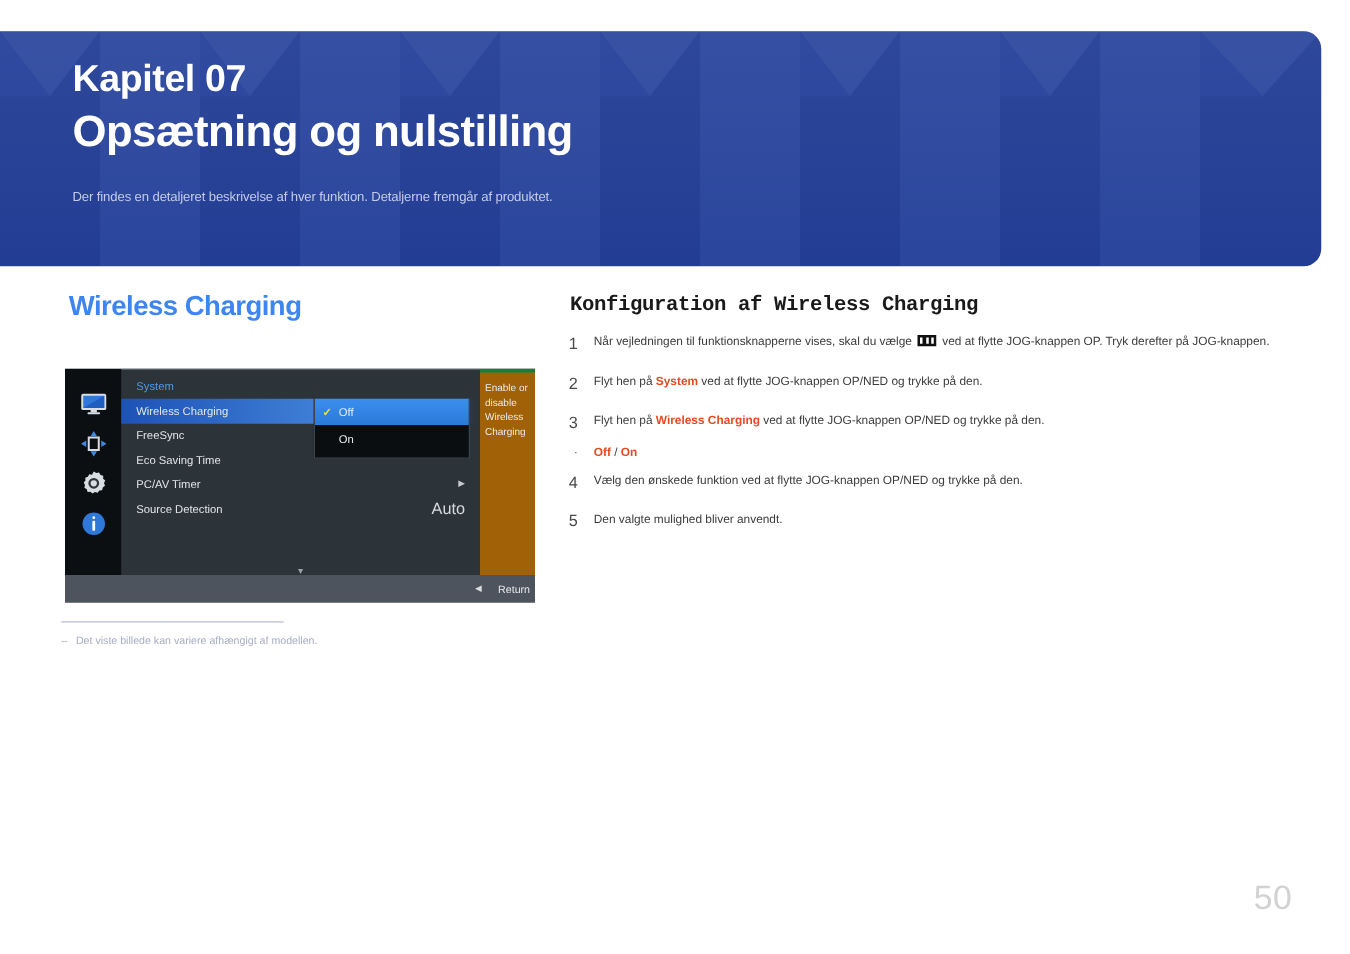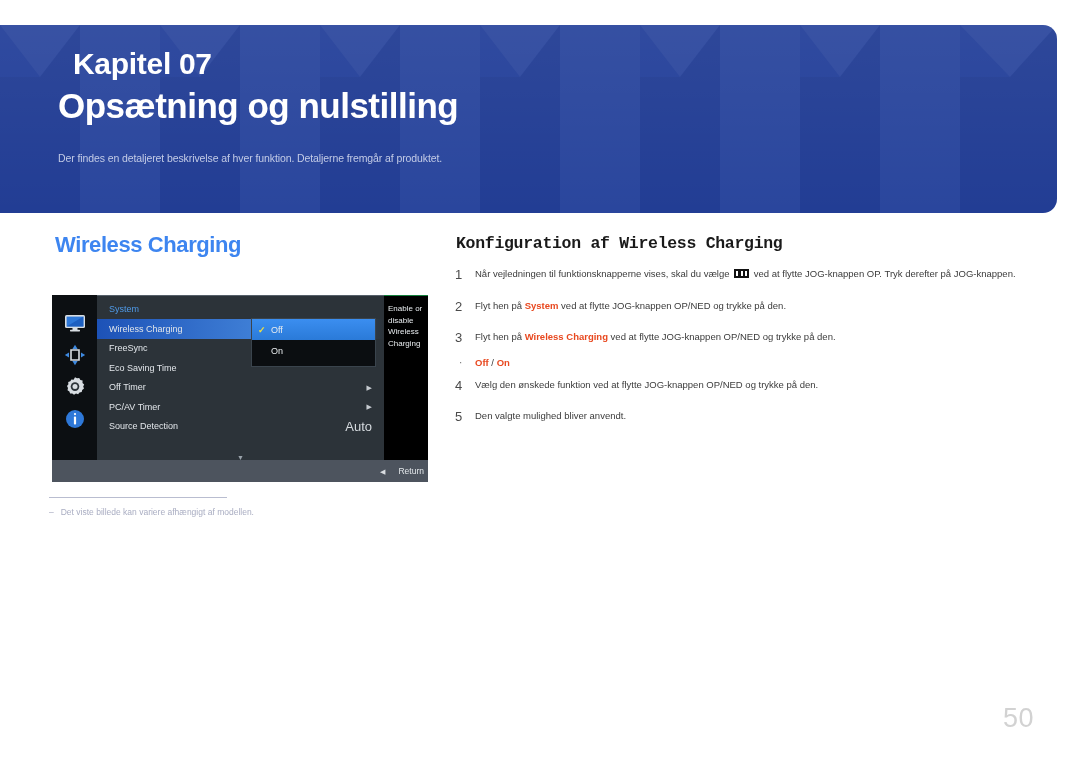--- a/index.html
+++ b/index.html
@@ -31,21 +31,21 @@
     position: absolute;
     inset: 0;
     pointer-events: none;
   }
   .banner-text {
     position: relative;
     z-index: 3;
   }
   #chapter-label {
     position: absolute;
-    left: 73px;
+    left: 58px;
     top: 22px;
     color: #ffffff;
     font-size: 30px;
     font-weight: bold;
     letter-spacing: -0.3px;
   }
   #chapter-title {
     position: absolute;
     left: 58px;
     top: 61px;
@@ -205,22 +205,22 @@
     font-weight: bold;
   }
 
   
   #osd-description {
     position: absolute;
     left: 332px;
     top: 0;
     width: 44px;
     height: 165px;
-    background: #000000;
-    border-top: 1px solid #15803d;
+    background: #a16207;
+    border-top: 3px solid #15803d;
     box-sizing: border-box;
     padding: 7px 3px 0 4px;
   }
   #osd-description-text {
     color: #e7ebee;
     font-size: 8px;
     line-height: 1.45;
   }
   #osd-bottombar {
     position: absolute;
@@ -441,24 +441,20 @@
         <div class="osd-row selected">
           <span class="osd-row-label">Wireless Charging</span>
         </div>
         <div class="osd-row">
           <span class="osd-row-label">FreeSync</span>
         </div>
         <div class="osd-row">
           <span class="osd-row-label">Eco Saving Time</span>
         </div>
         <div class="osd-row">
-          <span class="osd-row-label">Off Timer</span>
-          <span class="osd-row-arrow">▶</span>
-        </div>
-        <div class="osd-row">
           <span class="osd-row-label">PC/AV Timer</span>
           <span class="osd-row-arrow">▶</span>
         </div>
         <div class="osd-row">
           <span class="osd-row-label">Source Detection</span>
           <span class="osd-row-value">Auto</span>
         </div>
       </div>
     <div id="osd-scroll-indicator">▼</div>
 

